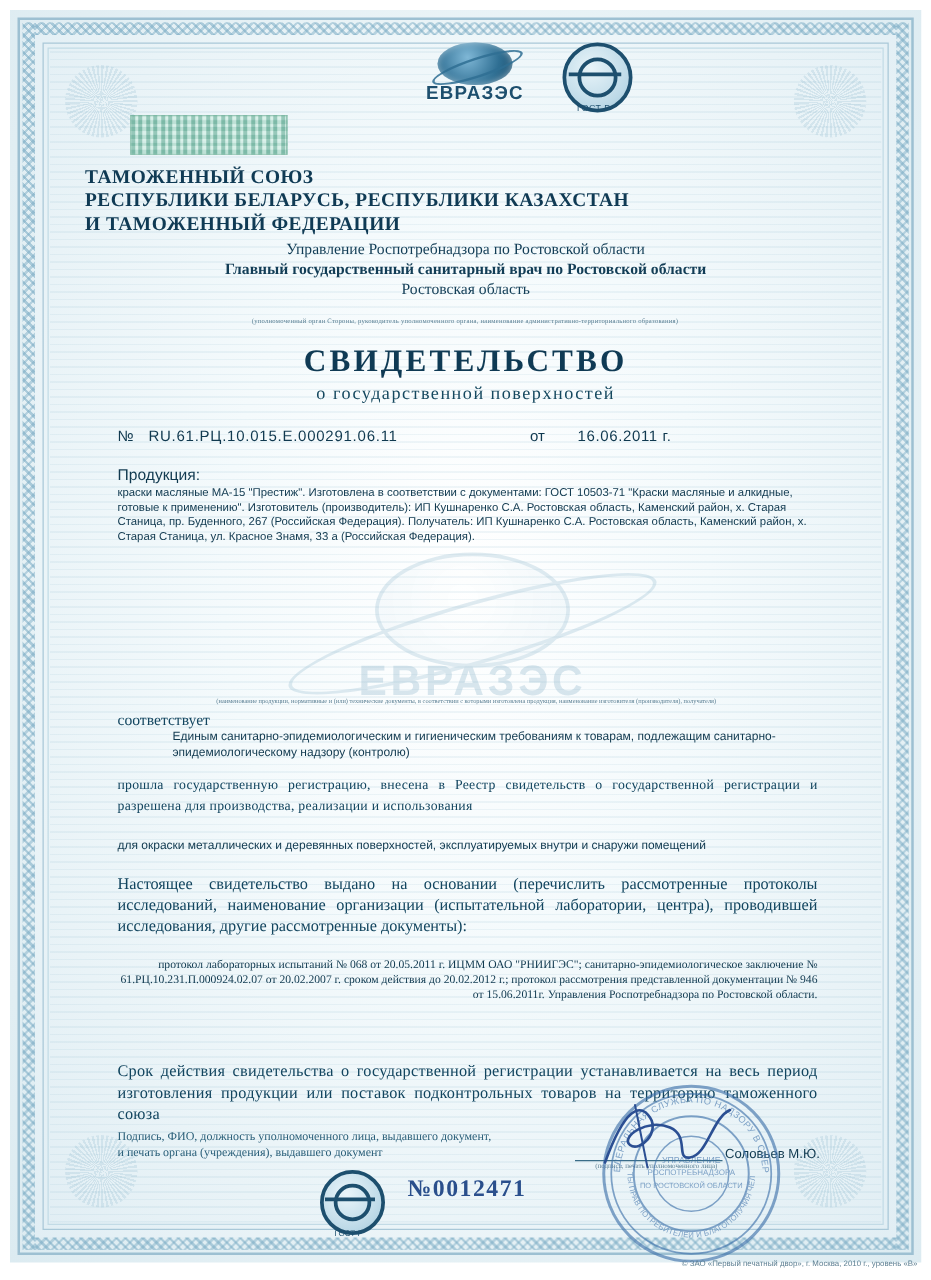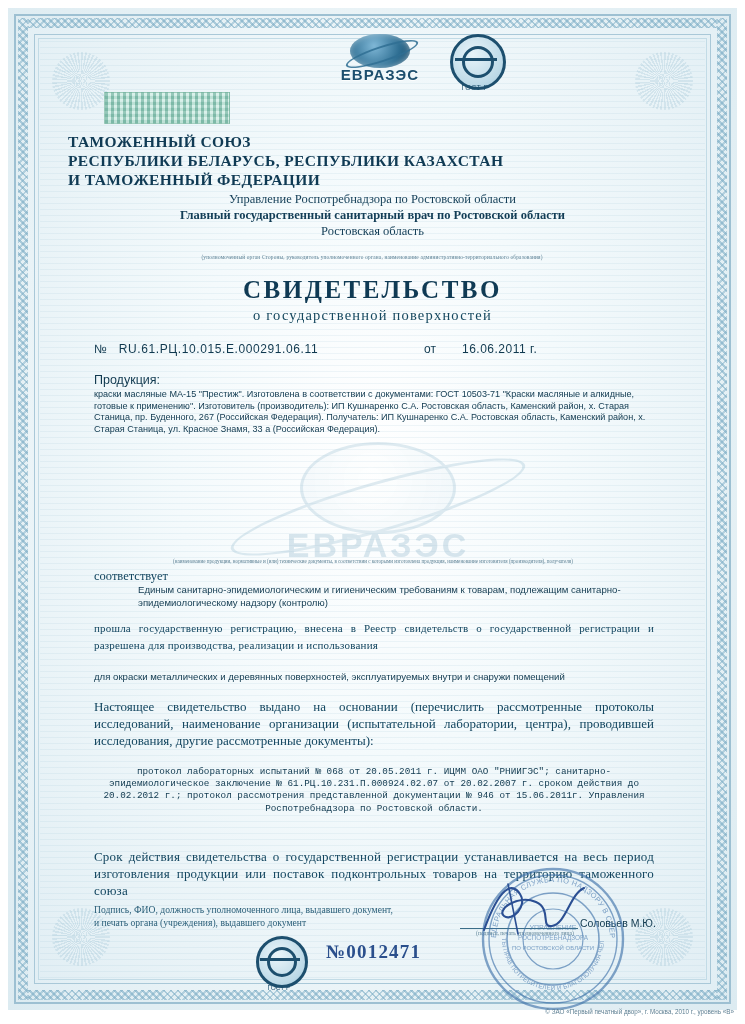--- a/index.html
+++ b/index.html
@@ -314,25 +314,25 @@
     font-family: "Liberation Serif", serif;
     font-size: 13px;
     line-height: 17px;
     color: #12455f;
     text-align: justify;
   }
   .protocol-text {
     position: absolute;
     left: 86px; top: 758px;
     width: 560px;
-    font-family: Liberation Mono, monospace;
+    font-family: Liberation Serif, serif;
     font-size: 9.3px;
     line-height: 12.2px;
     color: #10394f;
-    text-align: center;
+    text-align: right;
   }
 
   .srok {
     position: absolute;
     left: 86px; top: 840px;
     width: 560px;
     font-family: "Liberation Serif", serif;
     font-size: 13px;
     line-height: 17px;
     color: #12455f;

